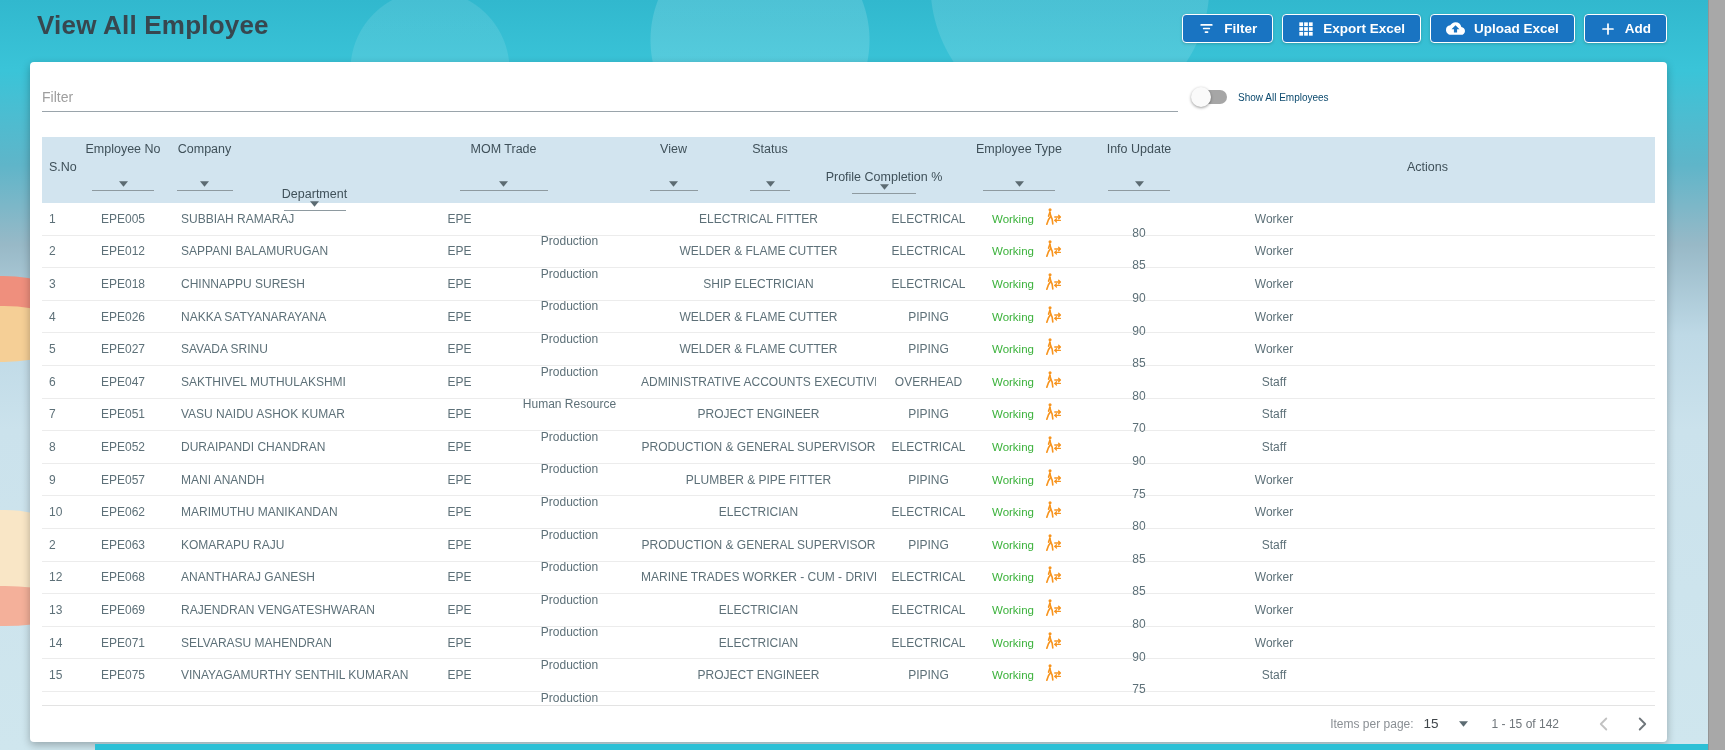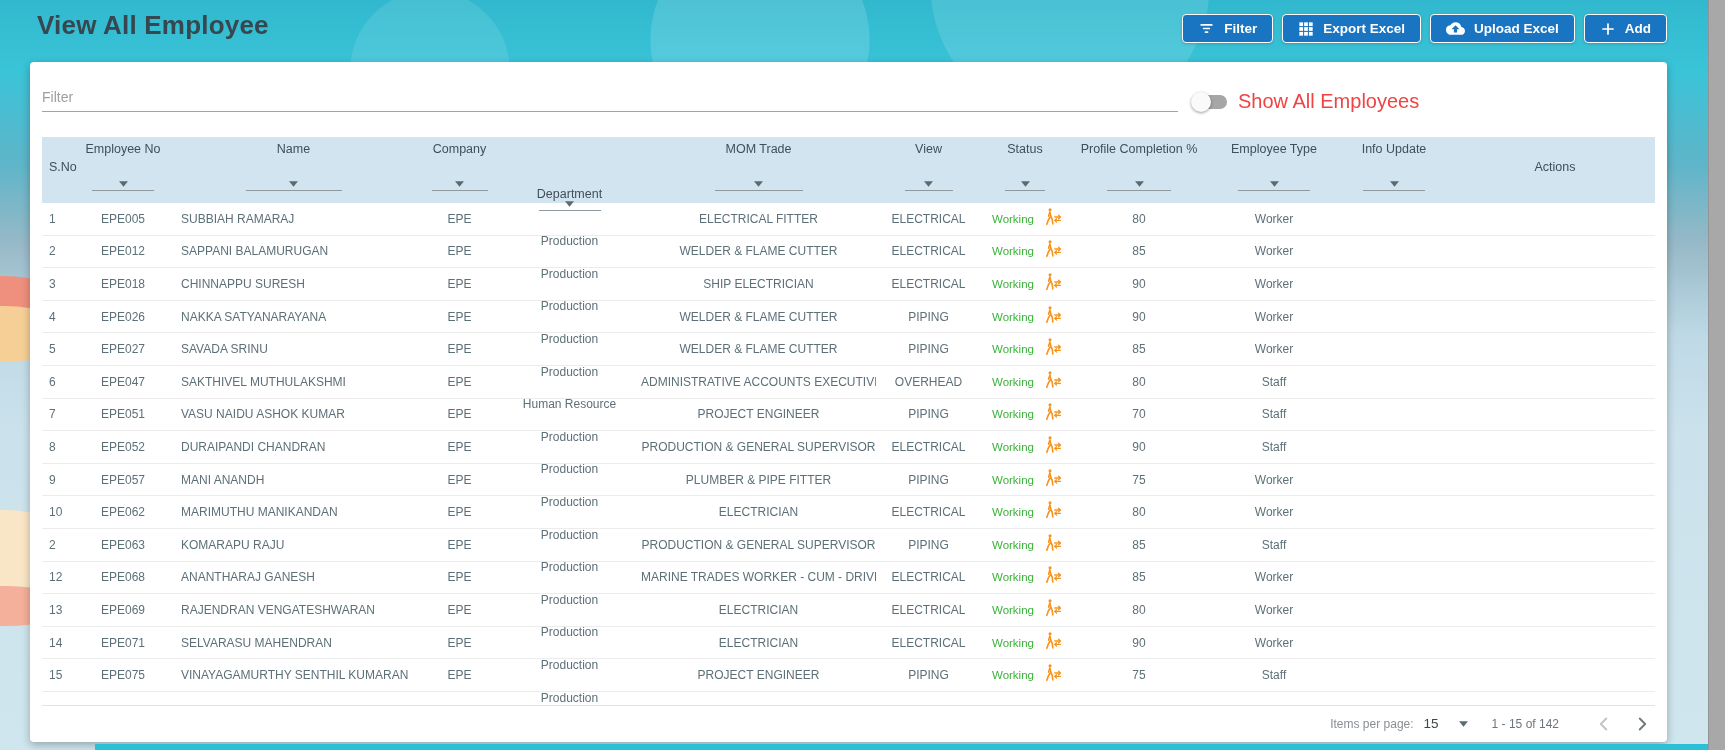--- a/index.html
+++ b/index.html
@@ -33,35 +33,35 @@
   
   .card{position:absolute;left:30px;top:62px;width:1637px;height:680px;background:#fff;border-radius:4px;
     box-shadow:0 3px 8px rgba(0,0,0,.28);padding:0 12px;box-sizing:border-box;}
   .filter-row{position:relative;height:75px;}
   .filter-field{position:absolute;left:0;top:26px;width:1136px;height:24px;border-bottom:1px solid #9aa4ab;
     font-size:14px;color:#9e9e9e;display:flex;align-items:flex-end;padding-bottom:6px;box-sizing:border-box;cursor:text;}
   .toggle-wrap{position:absolute;left:1150px;top:28px;display:flex;align-items:center;gap:11px;}
   .toggle{width:35px;height:14px;border-radius:7px;background:#a6a6a6;position:relative;cursor:pointer;}
   .toggle-thumb{position:absolute;left:-1px;top:-3px;width:20px;height:20px;border-radius:50%;background:#fafafa;
     box-shadow:0 1px 3px rgba(0,0,0,.4);}
-  .toggle-label{font-size:20px;color:#ef4444;}
+  .toggle-label{font-size:10px;color:#0c4a6e;}
   
   .thead{display:flex;height:66px;background:#d2e4ef;}
   .th{display:flex;flex-direction:column;justify-content:space-between;padding:5px 2px 12px;box-sizing:border-box;}
   .th-label{text-align:center;font-size:12.5px;color:#3f5059;white-space:nowrap;}
   .th.col-sno,.th.col-actions{justify-content:center;}
   .th.col-sno .th-label{text-align:left;padding-left:5px;}
   .th.col-actions .th-label{text-align:center;padding-left:6px;}
   .hfilter{border-bottom:1px solid #8e9aa0;display:flex;justify-content:center;padding-bottom:3px;margin:0 auto;cursor:pointer;}
   .caret{display:flex;}
   .col-sno{width:38px;}        .col-emp_no{width:86px;}
   .col-name{width:255px;}      .col-company{width:77px;}
   .col-department{width:143px;margin-top:45px;}.col-mom_trade{width:235px;}
   .col-trade{width:105px;}     .col-status{width:88px;}
-  .col-profile{width:140px;}   .col-type{width:130px;}
+  .col-profile{width:140px;margin-top:28px;}   .col-type{width:130px;}
   .col-info{width:110px;}      .col-actions{flex:1;}
   .col-emp_no .hfilter{width:62px}.col-name .hfilter{width:96px}.col-company .hfilter{width:56px}
   .col-department .hfilter{width:62px}.col-mom_trade .hfilter{width:88px}.col-trade .hfilter{width:48px}
   .col-status .hfilter{width:40px}.col-profile .hfilter{width:64px}.col-type .hfilter{width:72px}
   .col-info .hfilter{width:62px}
   .tr{display:flex;height:32.6px;align-items:center;border-bottom:1px solid #ececec;font-size:12px;color:#5d7078;box-sizing:border-box;}
   .td{overflow:hidden;white-space:nowrap;box-sizing:border-box;}
   .td.col-sno{padding-left:7px;}
   .td.col-name{padding-left:15px;}
   .td.col-emp_no,.td.col-company,.td.col-department,.td.col-mom_trade,.td.col-trade,
@@ -155,30 +155,20 @@
       <div class="th col-emp_no">
         <div class="th-label">Employee No</div>
         <div class="hfilter">
           <span class="caret">
             <svg width="9" height="6" viewBox="0 0 10 6">
               <path d="M0 0 L10 0 L5 6 Z" fill="#5c6b72"></path>
             </svg>
           </span>
         </div>
       </div>
-      <div class="th col-name">
-        <div class="th-label">Name</div>
-        <div class="hfilter">
-          <span class="caret">
-            <svg width="9" height="6" viewBox="0 0 10 6">
-              <path d="M0 0 L10 0 L5 6 Z" fill="#5c6b72"></path>
-            </svg>
-          </span>
-        </div>
-      </div>
       <div class="th col-company">
         <div class="th-label">Company</div>
         <div class="hfilter">
           <span class="caret">
             <svg width="9" height="6" viewBox="0 0 10 6">
               <path d="M0 0 L10 0 L5 6 Z" fill="#5c6b72"></path>
             </svg>
           </span>
         </div>
       </div>

